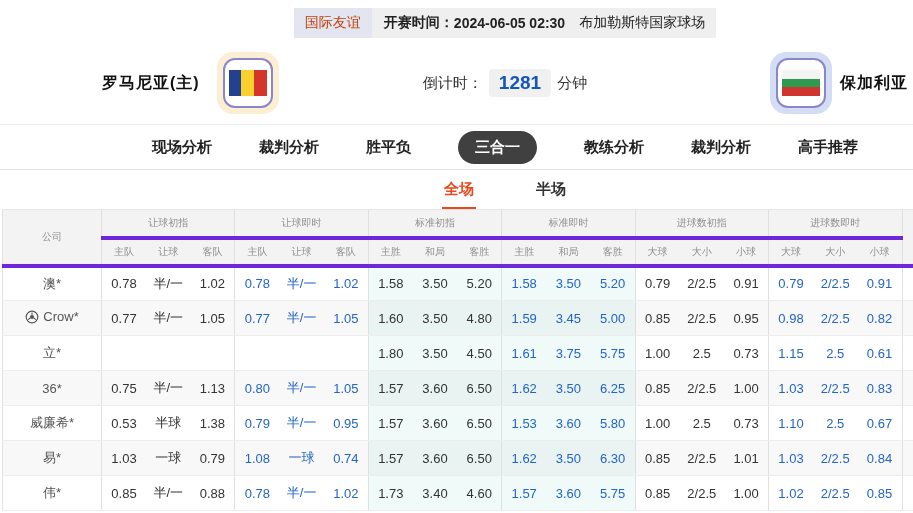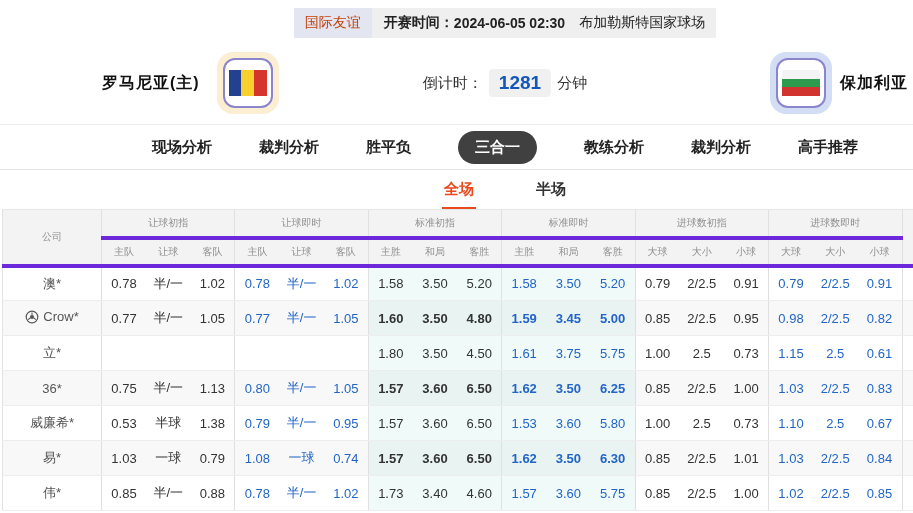--- a/index.html
+++ b/index.html
@@ -48,21 +48,21 @@
   table { border-collapse:collapse; table-layout:fixed; width:1008px; margin-left:2px; }
   th, td { text-align:center; font-weight:normal; overflow:hidden; white-space:nowrap; }
   thead th { background:#f3f3f3; color:#8f8f8f; font-size:10px; height:28px; border-top:1px solid #e6e6e6; border-bottom:4px solid #6d28d9; }
   th.company { width:99px; border-left:1px solid #e3e3e3; }
   .ext { width:108px; }
   .group-start { border-left:1px solid #e0e0e0; }
   tbody td { height:35px; font-size:13px; border-bottom:1px solid #ededed; color:#333; }
   tbody td.company { color:#555; border-left:1px solid #e3e3e3; }
   tbody tr.even { background:#f8f8f8; }
   td.tint { background:#effaf9; }
-  tr.even td.tint { background:#e8f3f2;font-weight:bold; }
+  tr.even td.tint { background:#e8f3f2; }
   td.live { color:#2365c6; }
   .company-inner { display:inline-flex; align-items:center; gap:4px; }
 </style>
 </head>
 <body>
 
 <div class="content">
 
   <div class="topbar-row">
     <div class="match-bar">

